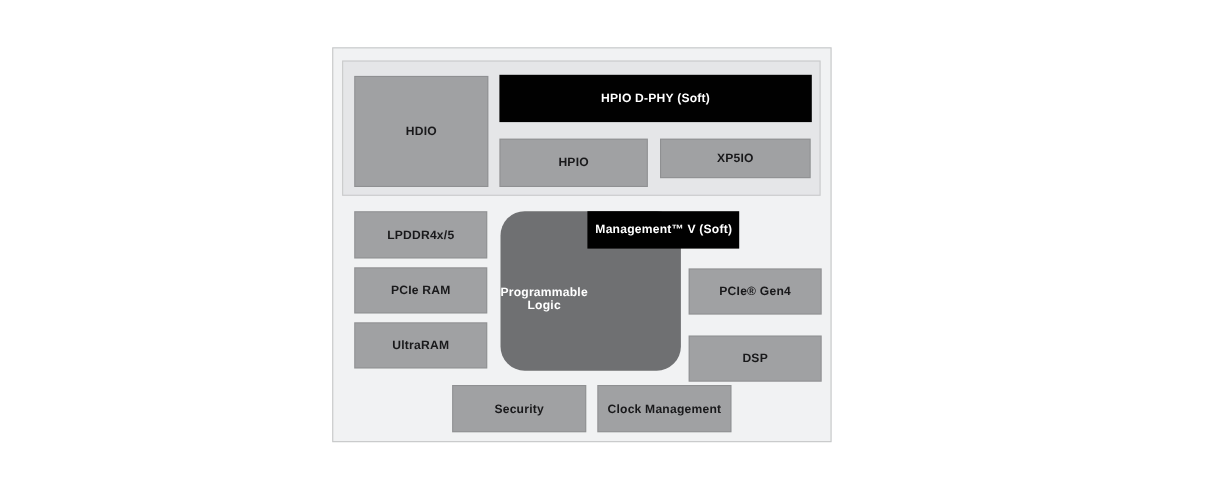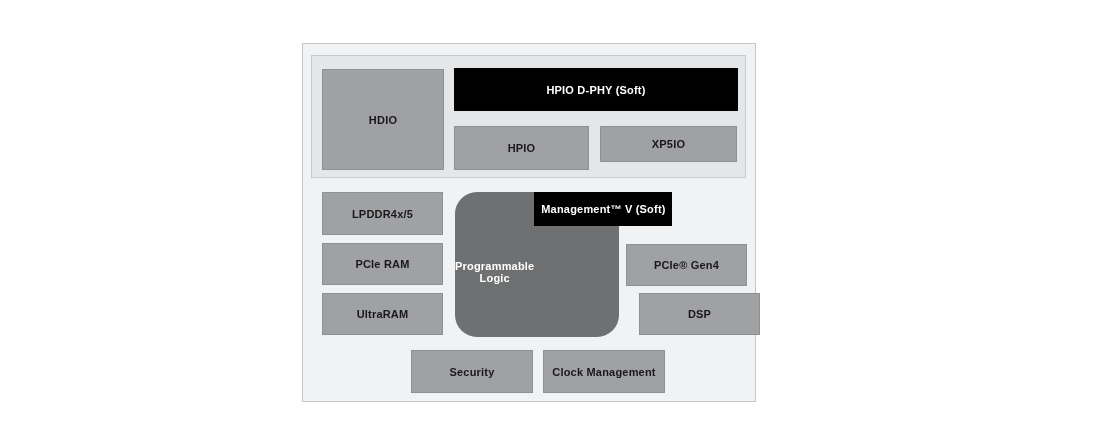--- a/index.html
+++ b/index.html
@@ -59,21 +59,21 @@
   .hdio  { left: 10px;  top: 13px; width: 122px; height: 101px; }
   .mipi  { left: 142px; top: 12px; width: 284px; height: 43px;  }
   .hpio  { left: 142px; top: 70px; width: 135px; height: 44px; align-items: center;  }
   .xp5io { left: 288px; top: 70px; width: 137px; height: 36px;  }
   
   .lpddr { left: 19px;  top: 148px; width: 121px; height: 43px; }
   .bram  { left: 19px;  top: 199px; width: 121px; height: 42px; }
   .uram  { left: 19px;  top: 249px; width: 121px; height: 42px; }
   .xcvr  { left: 323px; top: 148px; width: 121px; height: 43px; }
   .pcie  { left: 323px; top: 200px; width: 121px; height: 42px; }
-  .dsp   { left: 323px; top: 249px; width: 121px; height: 42px; margin-left: 13px; }
+  .dsp   { left: 323px; top: 261px; width: 121px; height: 42px; }
   
   .pl {
     position: absolute;
     left: 152px;
     top: 148px;
     width: 164px;
     height: 145px;
     box-sizing: border-box;
     background: var(--block-dark, #6f7072);
     display: flex;

